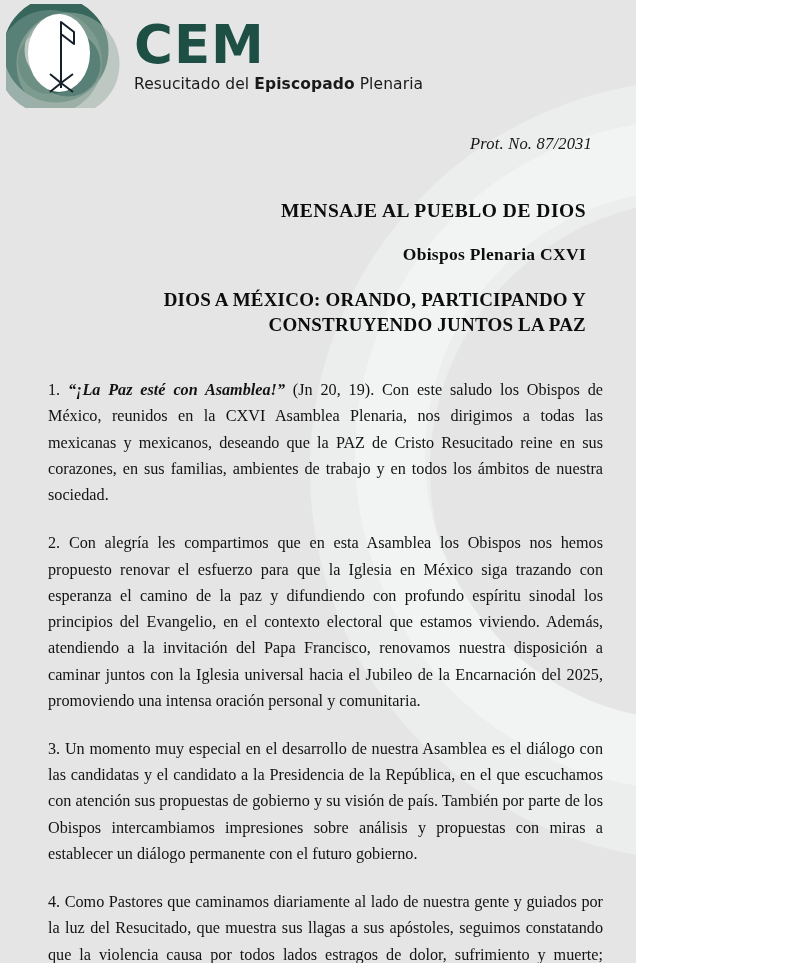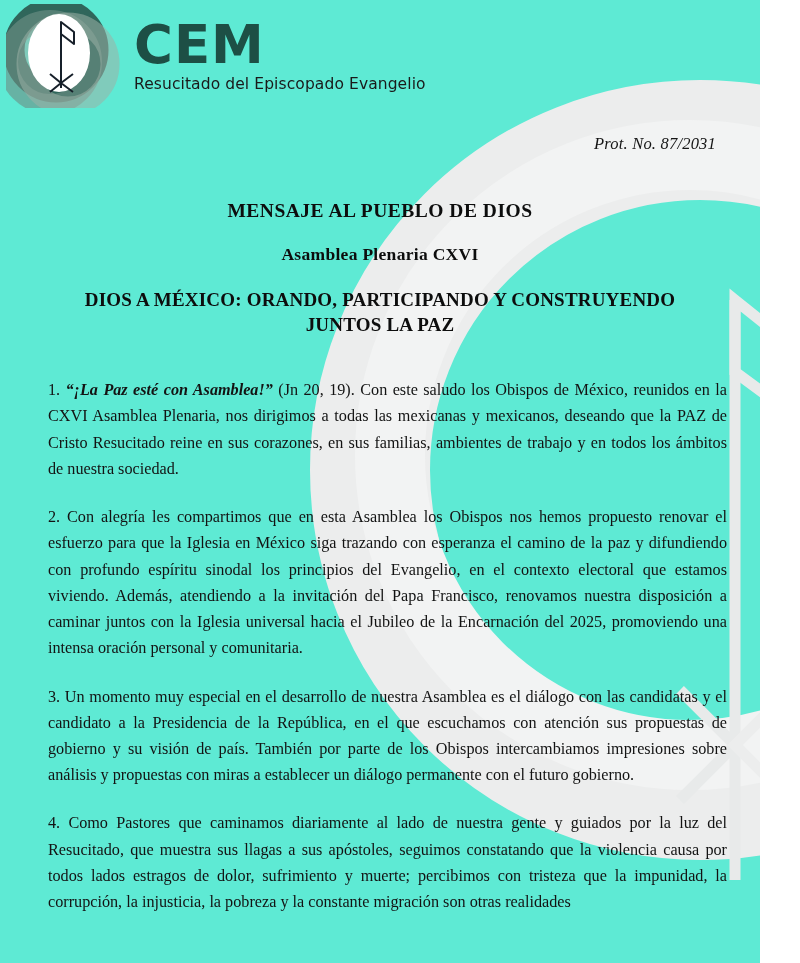--- a/index.html
+++ b/index.html
@@ -11,24 +11,24 @@
     height: 963px;
     background: #ffffff;
     font-family: "Liberation Serif", "DejaVu Serif", serif;
     color: #111111;
     overflow: hidden;
     position: relative;
   }
 
   .page {
     position: relative;
-    width: 760px;
+    width: 636px;
     height: 963px;
     overflow: hidden;
-    background: #5eead4;
+    background: #e5e5e5;
   }
 
   
   .watermark {
     position: absolute;
     inset: 0;
     pointer-events: none;
     z-index: 0;
   }
   .watermark svg {
@@ -72,40 +72,40 @@
     color: #1d4f45;
   }
   .logo-tagline {
     font-family: "DejaVu Sans", sans-serif;
     font-size: 15.5px;
     letter-spacing: 0.1px;
     color: #1a1a1a;
     margin-top: 5px;
     white-space: nowrap;
   }
-  .logo-tagline b { font-weight: normal; }
+  .logo-tagline b { font-weight: bold; }
 
   
   .prot-line {
     position: relative;
     z-index: 2;
     text-align: right;
     padding-right: 44px;
     margin-top: 30px;
     font-style: italic;
     font-size: 16.5px;
     letter-spacing: 0.2px;
     color: #151515;
   }
 
   
   .titles {
     position: relative;
     z-index: 2;
-    text-align: center;
+    text-align: right;
     margin-top: 46px;
     padding: 0 50px;
   }
   .title-main {
     font-weight: bold;
     font-size: 19.5px;
     letter-spacing: 0.5px;
     color: #0d0d0d;
   }
   .title-sub {
@@ -187,29 +187,29 @@
 
         <path d="M55 18 L68 28 L68 40 L55 30 Z" fill="none" stroke="#17202a" stroke-width="2" stroke-linejoin="round"></path>
 
         <path d="M44 70 L55 79 L44 88" fill="none" stroke="#17202a" stroke-width="2" stroke-linejoin="round"></path>
         <path d="M67 70 L55 79 L67 88" fill="none" stroke="#17202a" stroke-width="2" stroke-linejoin="round"></path>
       </svg>
     </div>
 
     <div class="logo-text">
       <div class="logo-cem">CEM</div>
-      <div class="logo-tagline"><span>Resucitado del </span><b>Episcopado</b><span> Evangelio</span></div>
+      <div class="logo-tagline"><span>Resucitado del </span><b>Episcopado</b><span> Plenaria</span></div>
     </div>
   </div>
 
   <div class="prot-line">Prot. No. 87/2031</div>
 
   <div class="titles">
     <div class="title-main">MENSAJE AL PUEBLO DE DIOS</div>
-    <div class="title-sub">Asamblea Plenaria CXVI</div>
+    <div class="title-sub">Obispos Plenaria CXVI</div>
     <div class="title-theme">DIOS A MÉXICO: ORANDO, PARTICIPANDO Y CONSTRUYENDO JUNTOS LA PAZ</div>
   </div>
 
   <div class="body-copy">
 
     <p class="para"><span>1.</span> <span class="scripture">“¡La Paz esté con Asamblea!”</span><span> (Jn 20, 19). Con este saludo los Obispos de México, reunidos en la CXVI Asamblea Plenaria, nos dirigimos a todas las mexicanas y mexicanos, deseando que la PAZ de Cristo Resucitado reine en sus corazones, en sus familias, ambientes de trabajo y en todos los ámbitos de nuestra sociedad.</span></p>
 
     <p class="para"><span>2.</span><span> Con alegría les compartimos que en esta Asamblea los Obispos nos hemos propuesto renovar el esfuerzo para que la Iglesia en México siga trazando con esperanza el camino de la paz y difundiendo con profundo espíritu sinodal los principios del Evangelio, en el contexto electoral que estamos viviendo. Además, atendiendo a la invitación del Papa Francisco, renovamos nuestra disposición a caminar juntos con la Iglesia universal hacia el Jubileo de la Encarnación del 2025, promoviendo una intensa oración personal y comunitaria.</span></p>
 
     <p class="para"><span>3.</span><span> Un momento muy especial en el desarrollo de nuestra Asamblea es el diálogo con las candidatas y el candidato a la Presidencia de la República, en el que escuchamos con atención sus propuestas de gobierno y su visión de país. También por parte de los Obispos intercambiamos impresiones sobre análisis y propuestas con miras a establecer un diálogo permanente con el futuro gobierno.</span></p>

